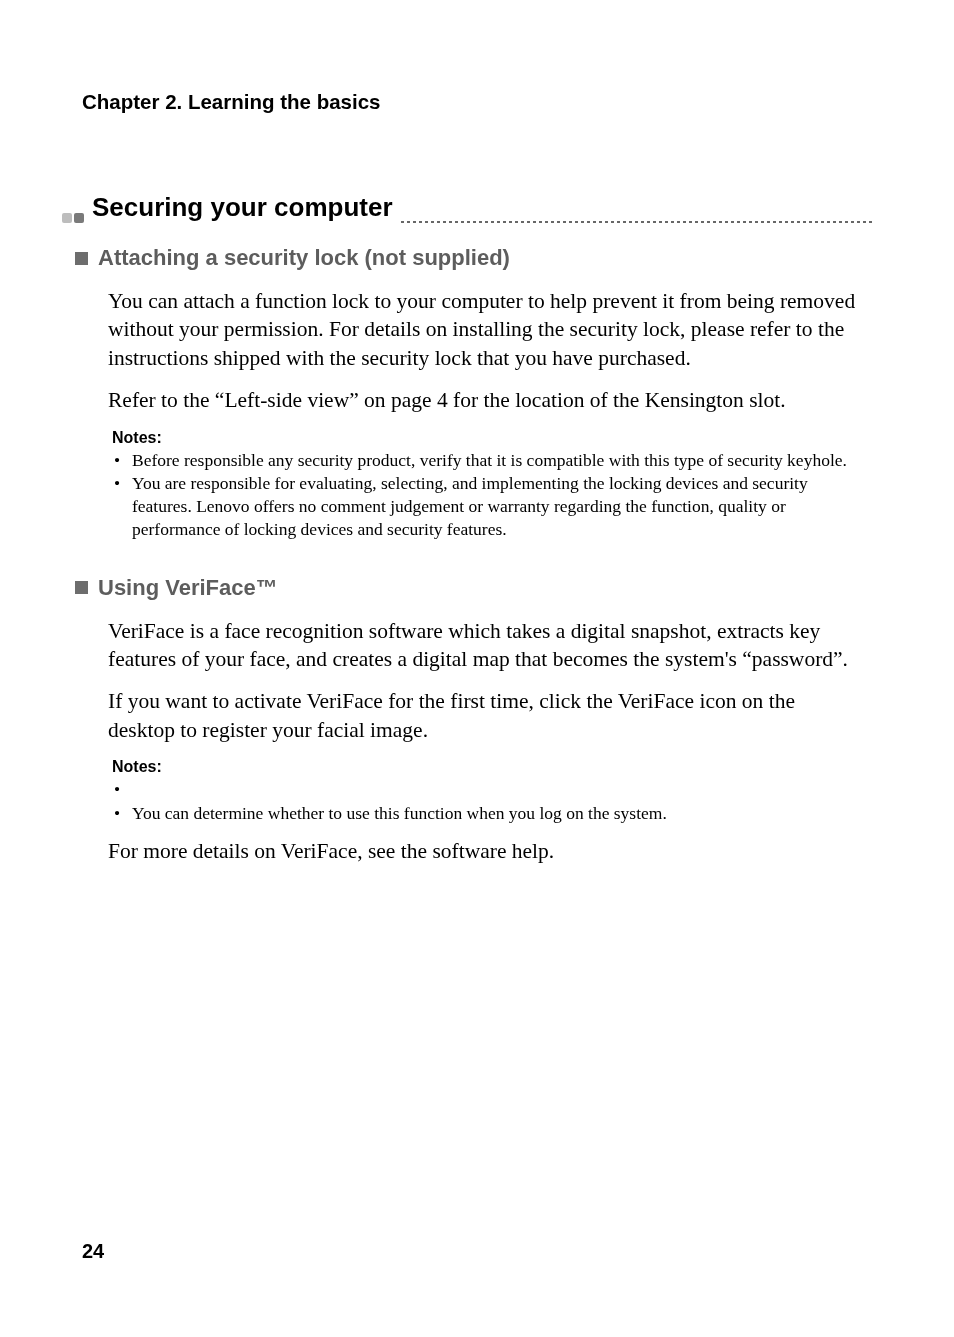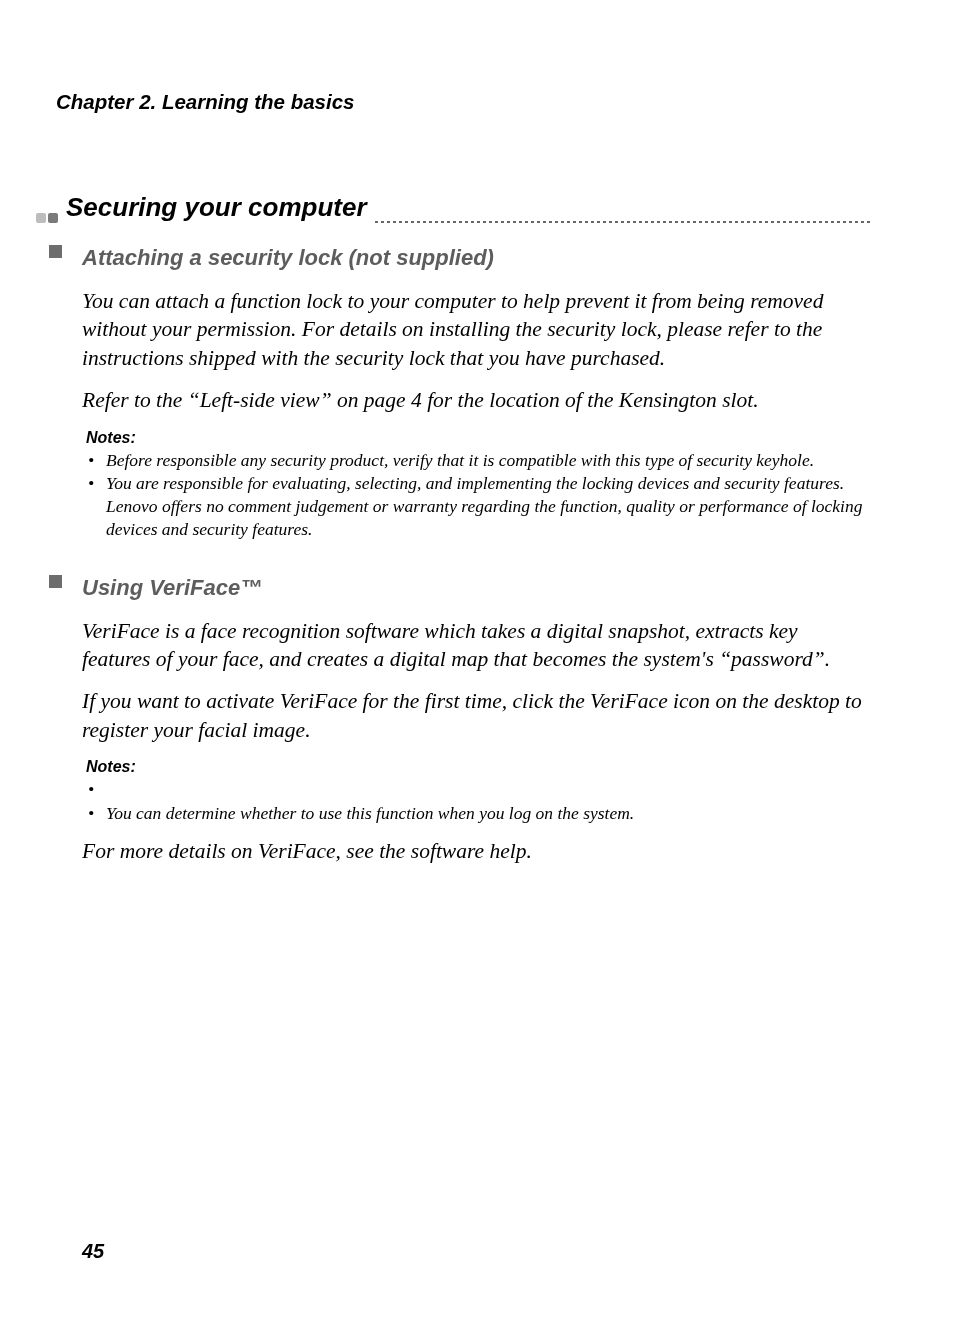--- a/index.html
+++ b/index.html
@@ -4,24 +4,23 @@
 <style>
   * { box-sizing: border-box; margin: 0; padding: 0; }
   html, body { width: 954px; height: 1337px; }
   body {
     background: #ffffff;
     font-family: Georgia, "Times New Roman", serif;
     color: #000;
     position: relative;
   }
   .page {
-    padding: 90px 82px 60px 56px;
+    padding: 90px 82px 60px 82px;
     position: relative;
     height: 100%;
-    font-style: italic;
   }
   .chapter-header {
     font-family: Arial, Helvetica, sans-serif;
     font-weight: bold;
     font-size: 20.5px;
     color: #000;
     margin-bottom: 78px;
   }
   .h1-row {
     display: flex;
@@ -57,21 +56,22 @@
   .body-text {
     font-size: 21.5px;
     line-height: 1.32;
     margin-left: 26px;
     margin-right: 6px;
     margin-bottom: 14px;
     font-family: "Book Antiqua", Palatino, Georgia, serif;
   }
   .h2-row {
     display: flex;
-    gap: 20px;
+    align-items: center;
+    gap: 10px;
     margin-top: 22px;
     margin-bottom: 16px;
     margin-left: -7px;
   }
   .h2-bullet {
     width: 13px; height: 13px;
     background: #6d6d6d;
     flex: 0 0 auto;
   }
   .h2-title {
@@ -173,15 +173,15 @@
         </li>
       <li>
           <span class="bul">•</span>
           <span>You can determine whether to use this function when you log on the system.</span>
         </li>
     </ul>
   </div>
 
   <p class="body-text">For more details on VeriFace, see the software help.</p>
 
-  <div class="page-number">45</div>
+  <div class="page-number">24</div>
 
 </div>
 
 </body></html>

